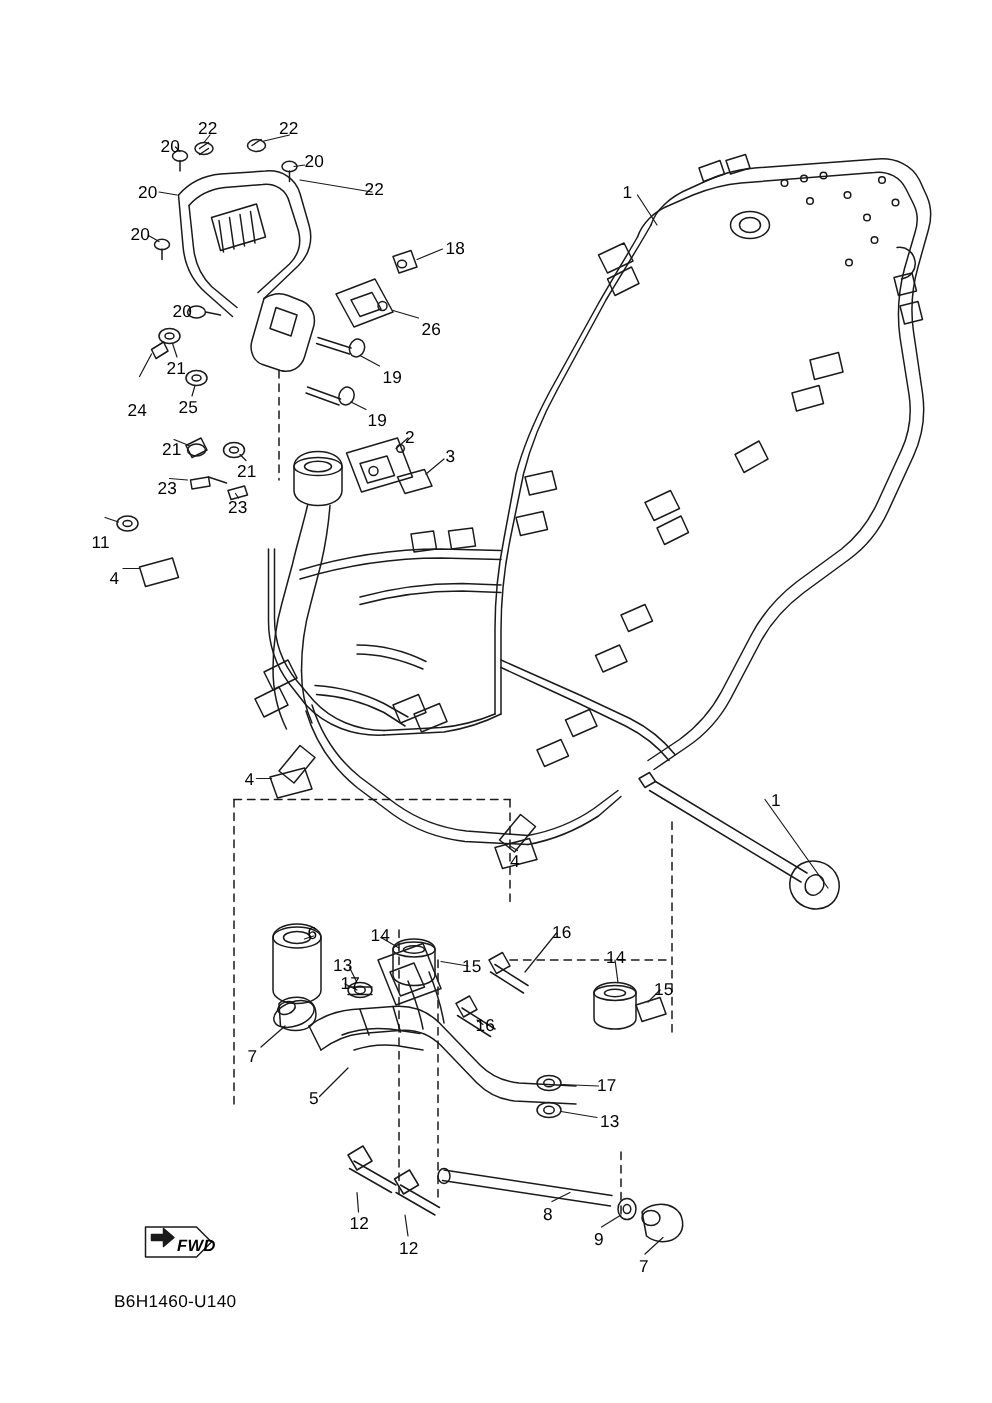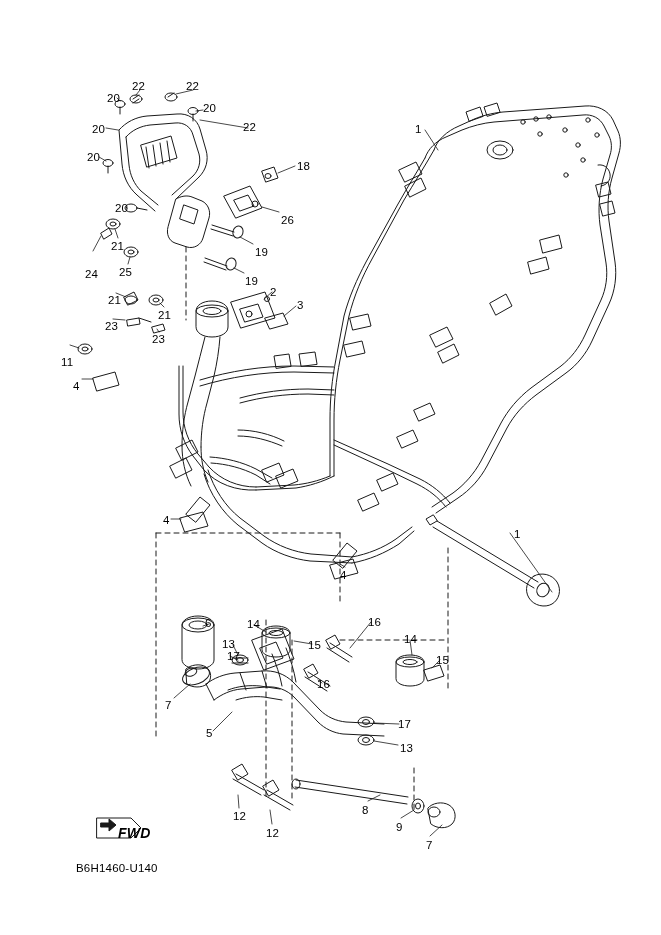--- a/index.html
+++ b/index.html
@@ -40,21 +40,21 @@
     position: absolute;
     left: 76px;
     top: 862px;
     font-size: 11.5px;
     letter-spacing: 0.2px;
   }
   .fwd-label {
     position: absolute;
     left: 118px;
     top: 825px;
-    font-size: 14px;
+    font-size: 11px;
     font-weight: bold;
     font-style: italic;
     letter-spacing: 0.3px;
   }
 </style>
 </head>
 <body>
 
 <div id="diagram-root">
 

